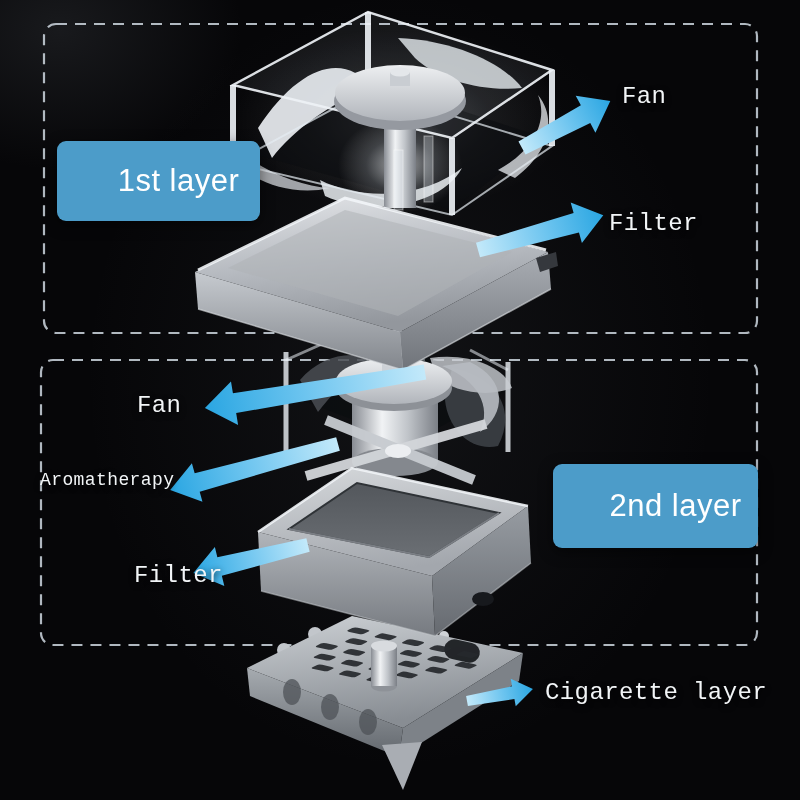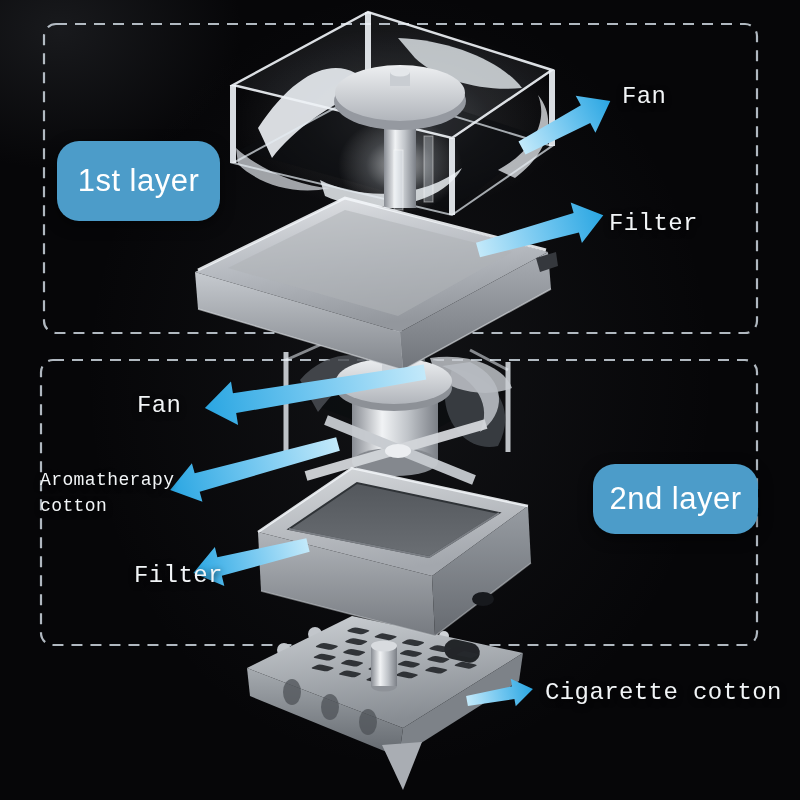--- a/index.html
+++ b/index.html
@@ -17,25 +17,25 @@
     text-shadow:0 2px 6px rgba(0,0,0,.85);white-space:nowrap;font-family:Liberation Mono, monospace;
   }
   .lbl-fan1{left:622px;top:83px;font-size:24px;}
   .lbl-filter1{left:609px;top:210px;font-size:24px;}
   .lbl-fan2{left:137px;top:392px;font-size:24px;}
   .lbl-filter2{left:134px;top:562px;font-size:24px;}
   .lbl-holder{left:545px;top:679px;font-size:24px;}
   .lbl-aroma{left:40px;top:467px;width:132px;font-size:18px;line-height:26px;white-space:normal;}
   .badge{
     position:absolute;display:flex;align-items:center;justify-content:center;
-    background:#4c9cc9;color:#fff;border-radius:22px;font-size:31px;font-weight:500;
-    letter-spacing:.5px;box-shadow:0 4px 14px rgba(0,0,0,.5);
+    background:#4c9cc9;color:#fff;border-radius:9px;font-size:31px;font-weight:500;
+    letter-spacing:.5px;box-shadow:0 4px 14px rgba(0,0,0,.5);padding-left:40px;
   }
   .badge-1{left:57px;top:141px;width:163px;height:80px;}
-  .badge-2{left:553px;top:464px;width:165px;height:70px;margin-left:40px;}
+  .badge-2{left:553px;top:464px;width:165px;height:84px;}
 </style>
 </head>
 <body>
 
 <div class="stage">
 
 <svg width="800" height="800" viewBox="0 0 800 800">
   <defs>
     <radialGradient id="gGlow" cx="50%" cy="50%" r="50%">
       <stop offset="0%" stop-color="#ffffff" stop-opacity=".85"></stop>
@@ -218,18 +218,17 @@
 </svg>
 
   <div class="badge badge-1">1st layer</div>
   <div class="badge badge-2">2nd layer</div>
 
   <div class="lbl lbl-fan1">Fan</div>
   <div class="lbl lbl-filter1">Filter</div>
   <div class="lbl lbl-fan2">Fan</div>
   <div class="lbl lbl-aroma">
     <div>Aromatherapy</div>
-    <div>cotton</div>
   </div>
   <div class="lbl lbl-filter2">Filter</div>
-  <div class="lbl lbl-holder">Cigarette cotton</div>
+  <div class="lbl lbl-holder">Cigarette layer</div>
 
 </div>
 
 </body></html>

